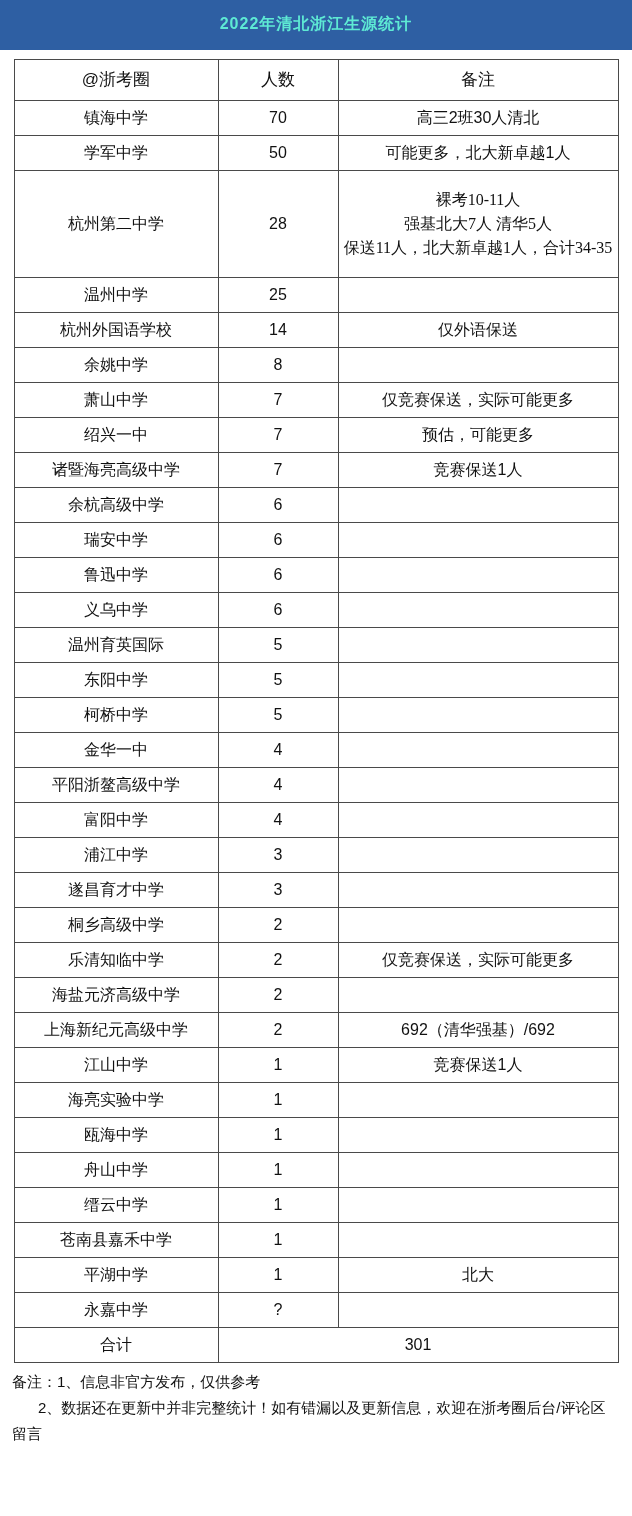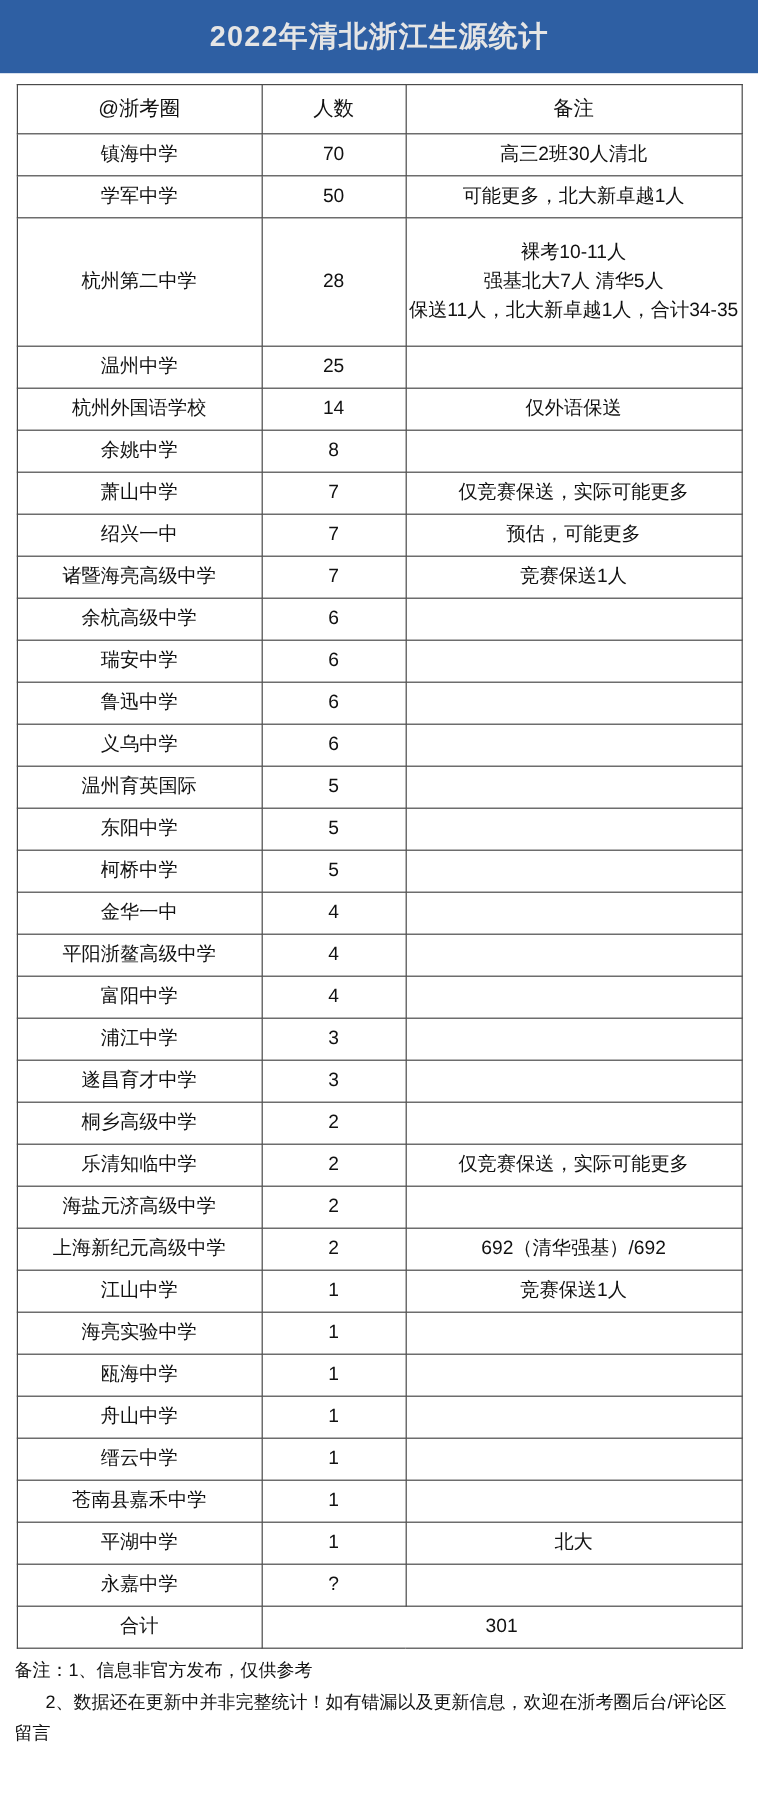--- a/index.html
+++ b/index.html
@@ -12,23 +12,23 @@
     font-family: "Liberation Sans", "DejaVu Sans", sans-serif;
     color: #111111;
   }
   .page {
     width: 632px;
     position: relative;
     overflow: hidden;
   }
   .title-bar {
     background: #2e5fa3;
-    color: #e5e5e5;
+    color: #5eead4;
     text-align: center;
-    font-size: 24px;
+    font-size: 16px;
     font-weight: bold;
     letter-spacing: 1px;
     padding: 14px 0 15px 0;
   }
   table.main {
     border-collapse: collapse;
     width: 604px;
     margin: 9px auto 0 auto;
     table-layout: fixed;
   }
@@ -71,20 +71,21 @@
     line-height: 1.75;
     color: #111111;
     position: relative;
     min-height: 86px;
   }
   .footer-line2 {
     text-indent: 26px;
   }
   .multi-line {
     white-space: pre-line;
+    font-family: Liberation Serif, serif;
   }
 </style>
 </head>
 <body>
 
 <div class="page">
 
   <div class="title-bar">2022年清北浙江生源统计</div>
 
   <table class="main">

